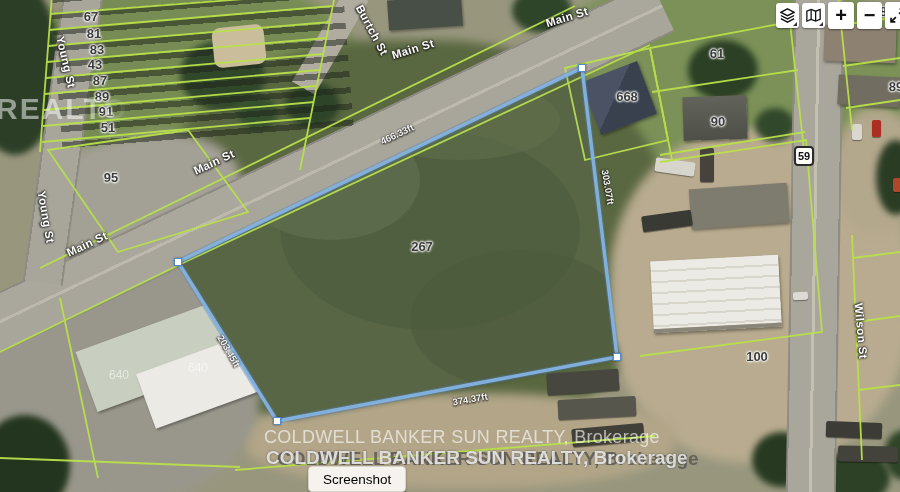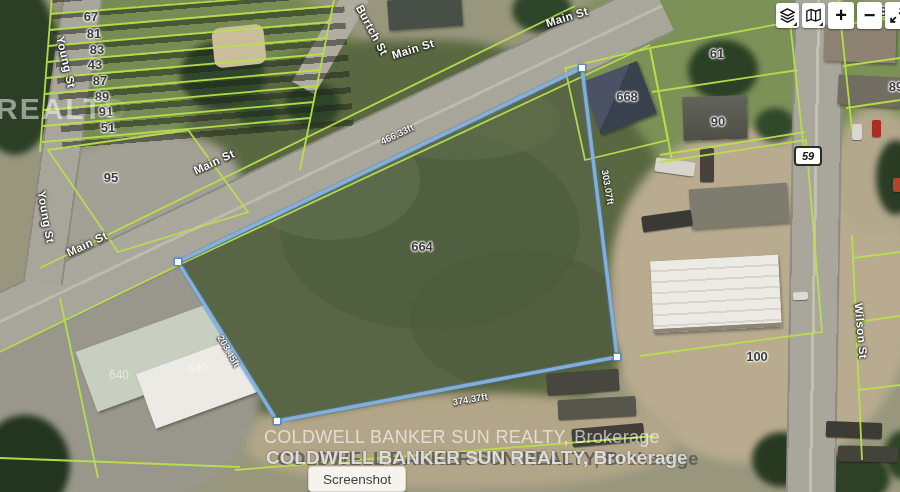--- a/index.html
+++ b/index.html
@@ -16,35 +16,35 @@
   
   .street-label{position:absolute;color:#fefefe;font-size:11.5px;font-weight:bold;
     letter-spacing:.4px;white-space:nowrap;
     text-shadow:0 0 2px rgba(45,45,45,.95),0 0 3px rgba(0,0,0,.8),0 1px 2px rgba(0,0,0,.85);}
   .parcel-number{position:absolute;color:#3c3c3c;font-size:13px;font-weight:bold;white-space:nowrap;
     text-shadow:0 0 2px #fff,0 0 2px #fff,0 0 3px #fff,0 0 3px #fff;}
   .parcel-number.faint{color:rgba(255,255,255,.55);font-weight:normal;font-size:12px;text-shadow:none;}
   .measurement-label{position:absolute;color:#f4f4f4;font-size:9.5px;font-weight:bold;white-space:nowrap;
     text-shadow:0 0 2px rgba(20,20,20,.95),0 1px 2px rgba(0,0,0,.9);}
   
-  #hwy-badge{position:absolute;left:794px;top:146px;width:28px;height:20px;background:#fdfdfa;
+  #hwy-badge{position:absolute;left:794px;top:146px;width:20px;height:20px;background:#fdfdfa;
     border:2px solid #2b2b2b;border-radius:4px;color:#111;font-size:11px;font-weight:bold;
-    display:flex;align-items:center;justify-content:center;font-style:italic;}
+    display:flex;align-items:center;justify-content:center;}
   
   .wm{position:absolute;white-space:nowrap;pointer-events:none;}
   #wm-left{left:-4px;top:92px;font-size:30px;font-weight:bold;letter-spacing:2px;
     color:transparent;background:linear-gradient(90deg,rgba(255,255,255,.5) 70%,rgba(255,255,255,0) 100%);
     -webkit-background-clip:text;background-clip:text;}
   #wm-line1{left:264px;top:427px;font-size:18px;color:rgba(255,255,255,.62);letter-spacing:.3px;}
   #wm-line2a{left:266px;top:447px;font-size:19px;font-weight:bold;color:rgba(250,250,250,.8);
     text-shadow:0 0 2px rgba(60,60,60,.7);}
   #wm-line2b{left:277px;top:448px;font-size:19px;font-weight:bold;color:rgba(80,80,80,.75);}
   
   #screenshot-btn{position:absolute;left:308px;top:466px;height:26px;padding:0 14px;
-    background:#f6f3ee;border:1px solid #d8d4cd;border-radius:4px;color:#404040;
+    background:#f6f3ee;border:1px solid #d8d4cd;border-radius:4px;color:#000000;
     font-size:13.5px;font-family:"Liberation Sans",sans-serif;
     box-shadow:0 1px 2px rgba(0,0,0,.35);display:flex;align-items:center;}
   
   .ctrl{position:absolute;top:3px;background:#fff;border:none;border-radius:3px;
     box-shadow:0 1px 2px rgba(0,0,0,.45);display:flex;align-items:center;justify-content:center;
     color:#111;padding:0;}
   .ctrl .corner{position:absolute;right:2px;bottom:2px;width:0;height:0;
     border-left:4px solid transparent;border-bottom:4px solid #333;}
   #btn-layers{left:776px;width:23px;height:25px;}
   #btn-basemap{left:802px;width:23px;height:25px;}
@@ -212,21 +212,21 @@
       <span class="parcel-number" style="left: 100px; top: 80px; transform: translate(-50%, -50%) rotate(0deg);">87</span>
       <span class="parcel-number" style="left: 102px; top: 96px; transform: translate(-50%, -50%) rotate(0deg);">89</span>
       <span class="parcel-number" style="left: 106px; top: 111px; transform: translate(-50%, -50%) rotate(0deg);">91</span>
       <span class="parcel-number" style="left: 108px; top: 127px; transform: translate(-50%, -50%) rotate(0deg);">51</span>
       <span class="parcel-number" style="left: 111px; top: 177px; transform: translate(-50%, -50%) rotate(0deg);">95</span>
       <span class="parcel-number" style="left: 717px; top: 53px; transform: translate(-50%, -50%) rotate(0deg);">61</span>
       <span class="parcel-number" style="left: 718px; top: 121px; transform: translate(-50%, -50%) rotate(0deg);">90</span>
       <span class="parcel-number" style="left: 887px; top: 11px; transform: translate(-50%, -50%) rotate(0deg);">83</span>
       <span class="parcel-number" style="left: 896px; top: 86px; transform: translate(-50%, -50%) rotate(0deg);">89</span>
       <span class="parcel-number" style="left: 627px; top: 96px; transform: translate(-50%, -50%) rotate(0deg);">668</span>
-      <span class="parcel-number" style="left: 422px; top: 246px; transform: translate(-50%, -50%) rotate(0deg);">664</span>
+      <span class="parcel-number" style="left: 422px; top: 246px; transform: translate(-50%, -50%) rotate(0deg);">267</span>
       <span class="parcel-number" style="left: 757px; top: 356px; transform: translate(-50%, -50%) rotate(0deg);">100</span>
       <span class="parcel-number faint" style="left: 119px; top: 375px; transform: translate(-50%, -50%) rotate(0deg);">640</span>
       <span class="parcel-number faint" style="left: 198px; top: 368px; transform: translate(-50%, -50%) rotate(0deg);">640</span>
       <span class="measurement-label" style="left: 397px; top: 134px; transform: translate(-50%, -50%) rotate(-25deg);">466.33ft</span>
       <span class="measurement-label" style="left: 608px; top: 187px; transform: translate(-50%, -50%) rotate(80deg);">303.07ft</span>
       <span class="measurement-label" style="left: 470px; top: 399px; transform: translate(-50%, -50%) rotate(-10deg);">374.37ft</span>
       <span class="measurement-label" style="left: 229px; top: 351px; transform: translate(-50%, -50%) rotate(60deg);">203.45ft</span>
     </div>
 
   <div id="hwy-badge">59</div>

